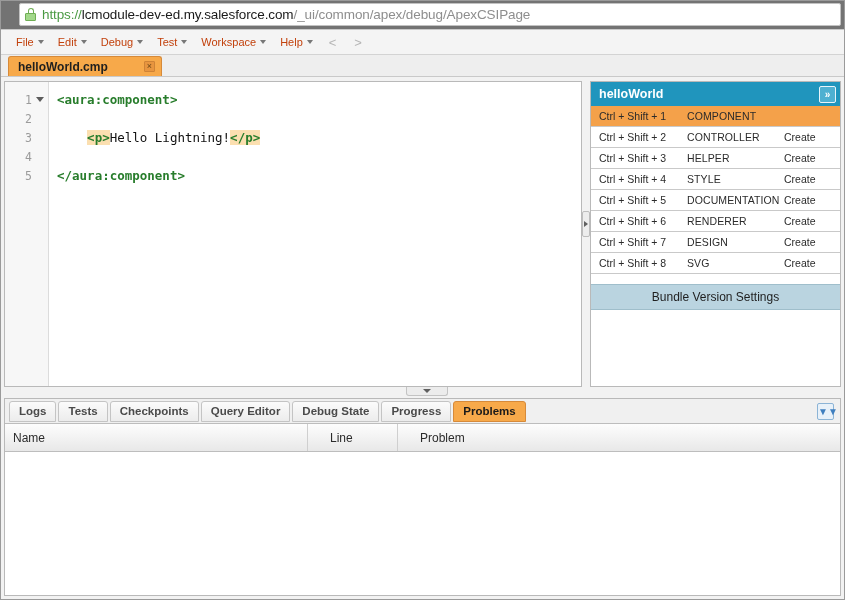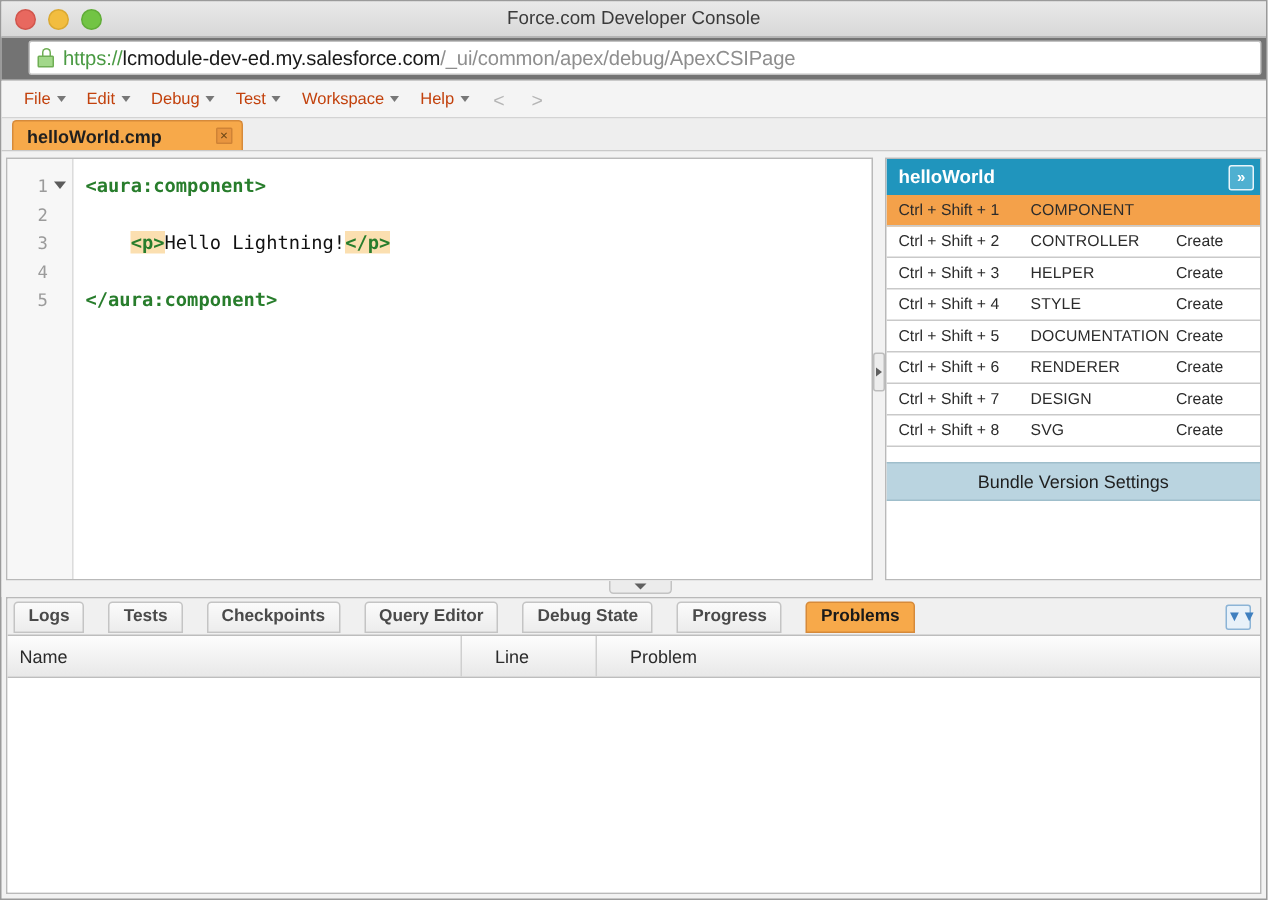--- a/index.html
+++ b/index.html
@@ -365,21 +365,21 @@
     overflow: hidden;
   }
   .btabs {
     flex: 0 0 25px;
     background: #f0f0f0;
     border-bottom: 1px solid #bdbdbd;
     display: flex;
     align-items: center;
     padding: 0 4px;
     box-sizing: border-box;
-    gap: 16px;
+    gap: 2px;
     position: relative;
   }
   .btab {
     height: 21px;
     padding: 0 9px;
     font-size: 11.5px;
     font-weight: bold;
     color: #4a4a4a;
     background: linear-gradient(#fbfbfb, #ececec);
     border: 1px solid #c4c4c4;
@@ -422,28 +422,20 @@
   .th.c0 { flex: 0 0 303px; border-right: 1px solid #cfcfcf; }
   .th.c1 { flex: 0 0 76px; border-right: 1px solid #cfcfcf; }
   .th.c2 { flex: 1 1 auto; }
   .tbody { flex: 1 1 auto; background: #ffffff; }
 </style>
 </head>
 <body>
 
 <div class="window">
 
-  <div class="titlebar">
-    <div class="traffic">
-      <span class="dot red"></span>
-      <span class="dot yellow"></span>
-      <span class="dot green"></span>
-    </div>
-    <div class="win-title">Force.com Developer Console</div>
-  </div>
 
   <div class="urlbar-wrap">
     <div class="urlbar">
       <span class="lock">
         <span class="shackle"></span>
           <span class="body"></span>
       </span>
       <span class="url-text"><span class="url-scheme">https://</span><span class="url-host">lcmodule-dev-ed.my.salesforce.com</span><span class="url-path">/_ui/common/apex/debug/ApexCSIPage</span></span>
     </div>
   </div>

